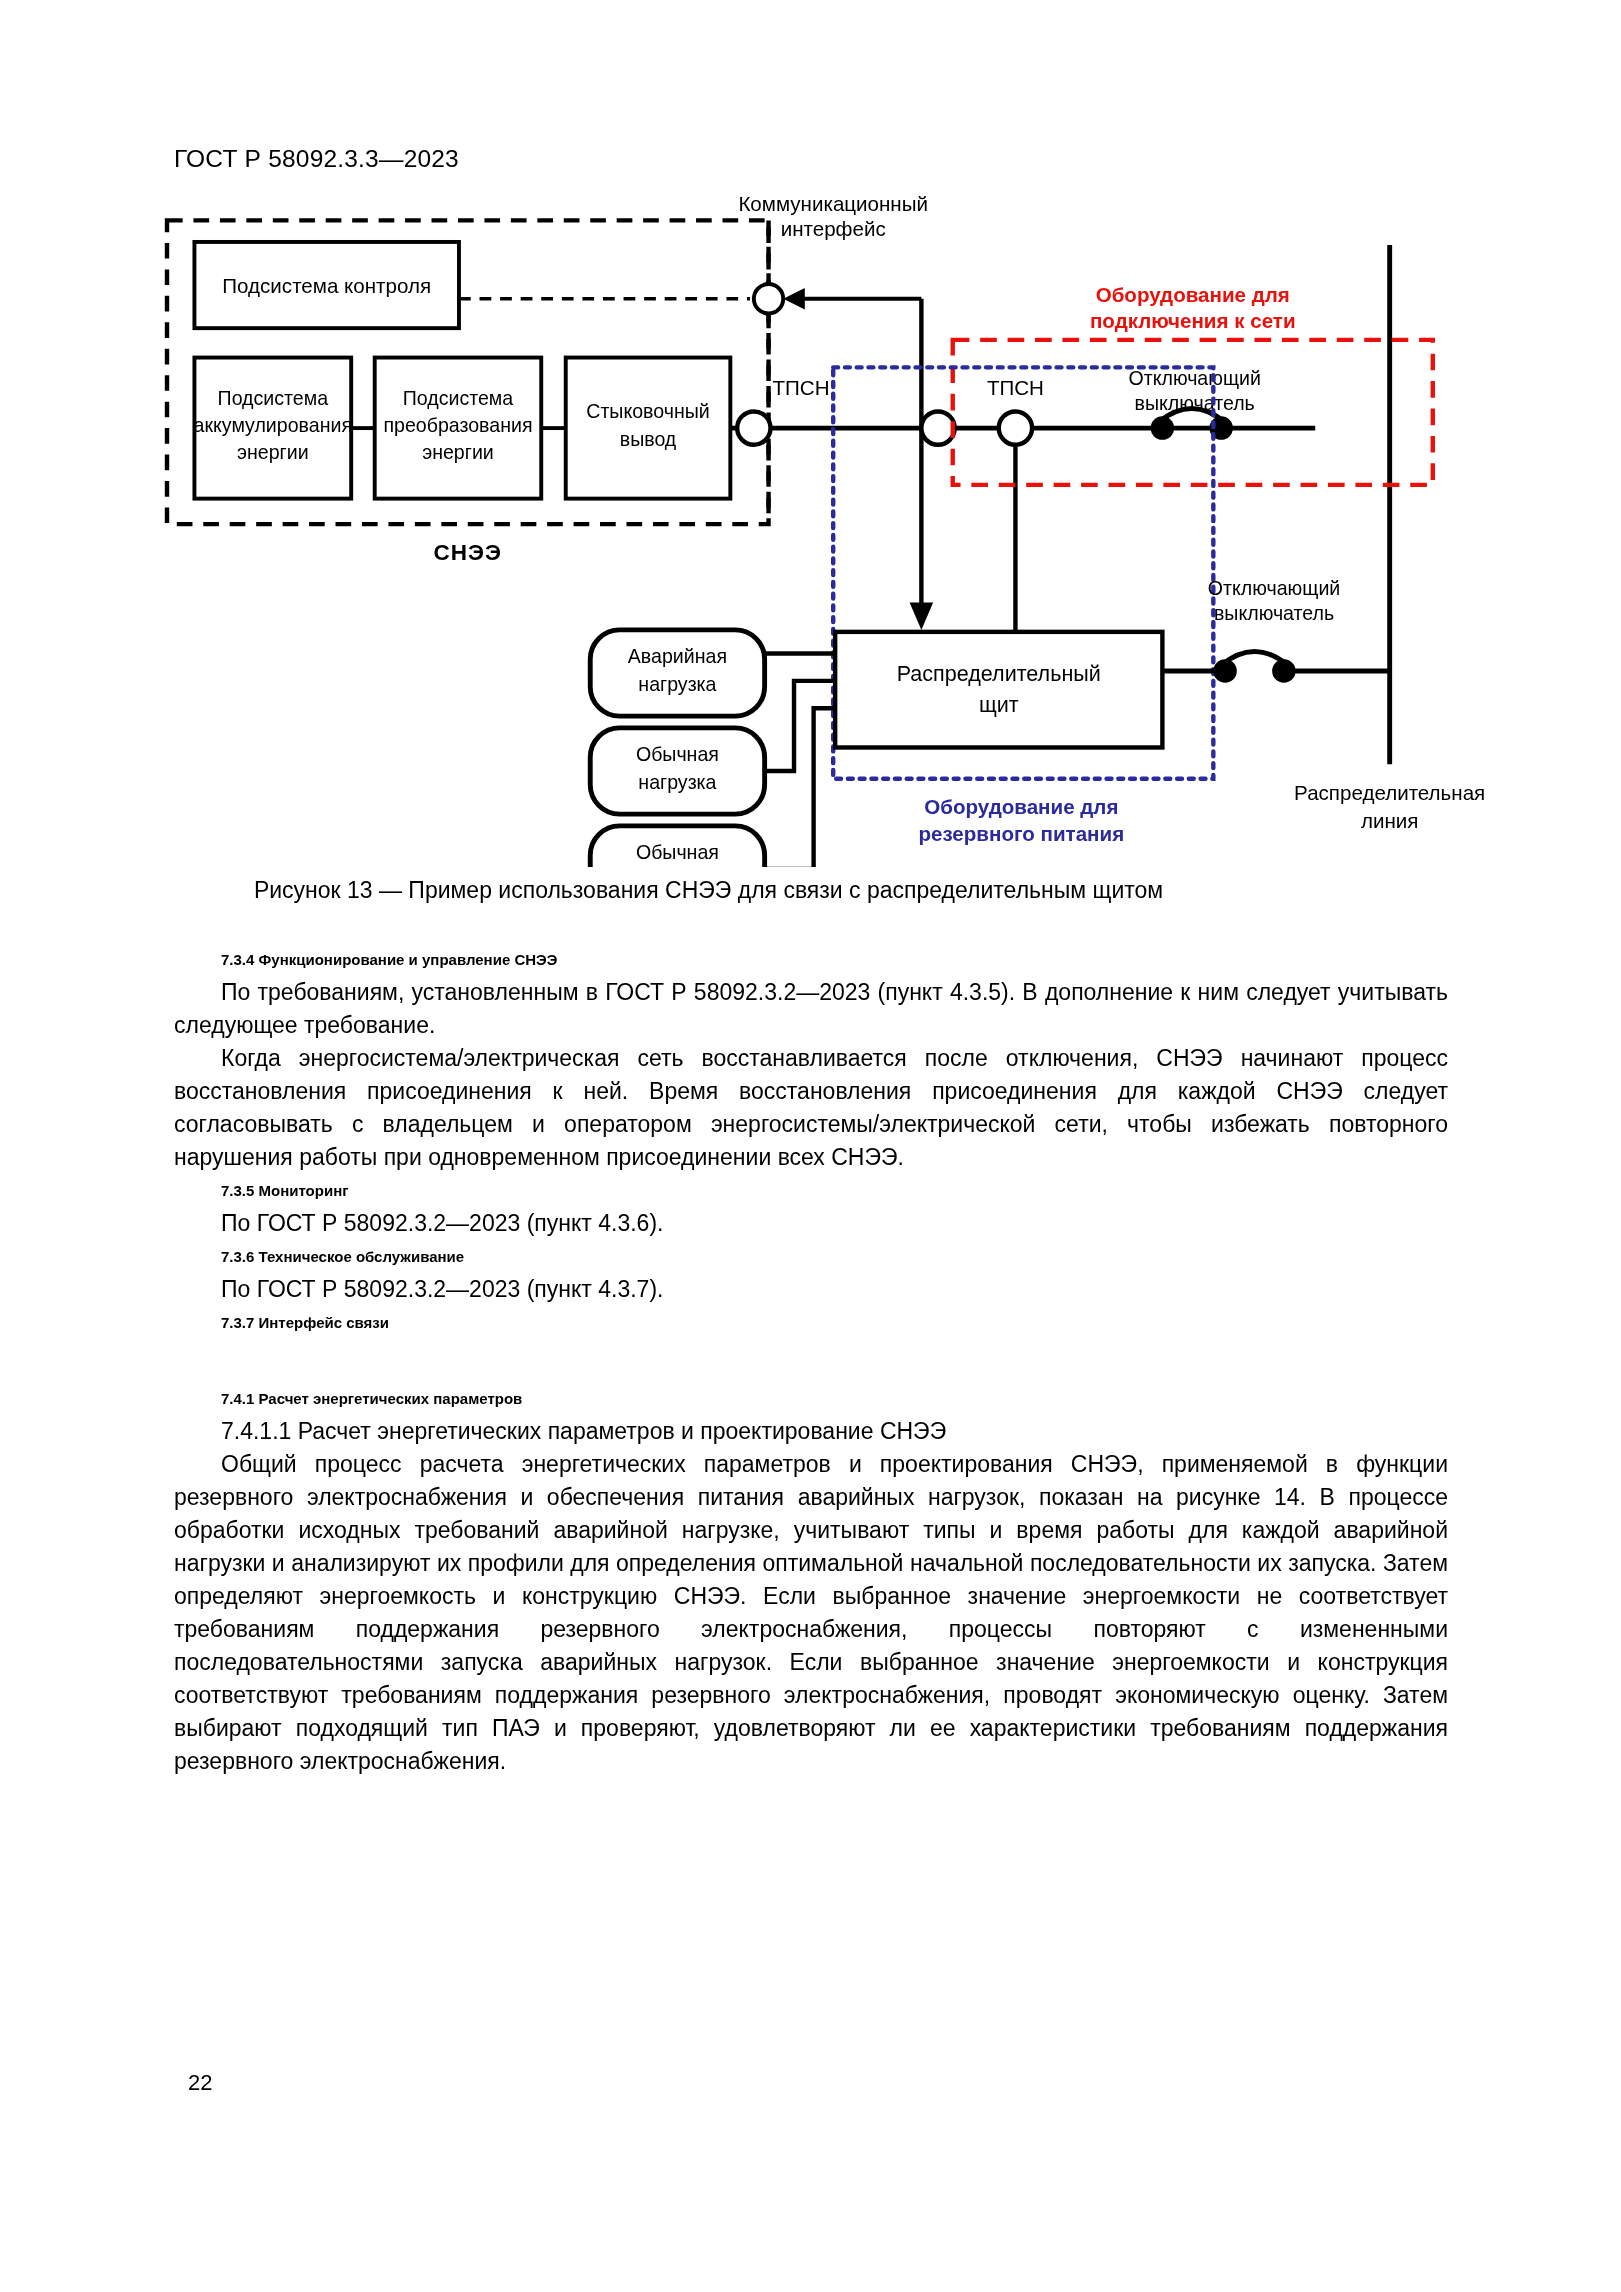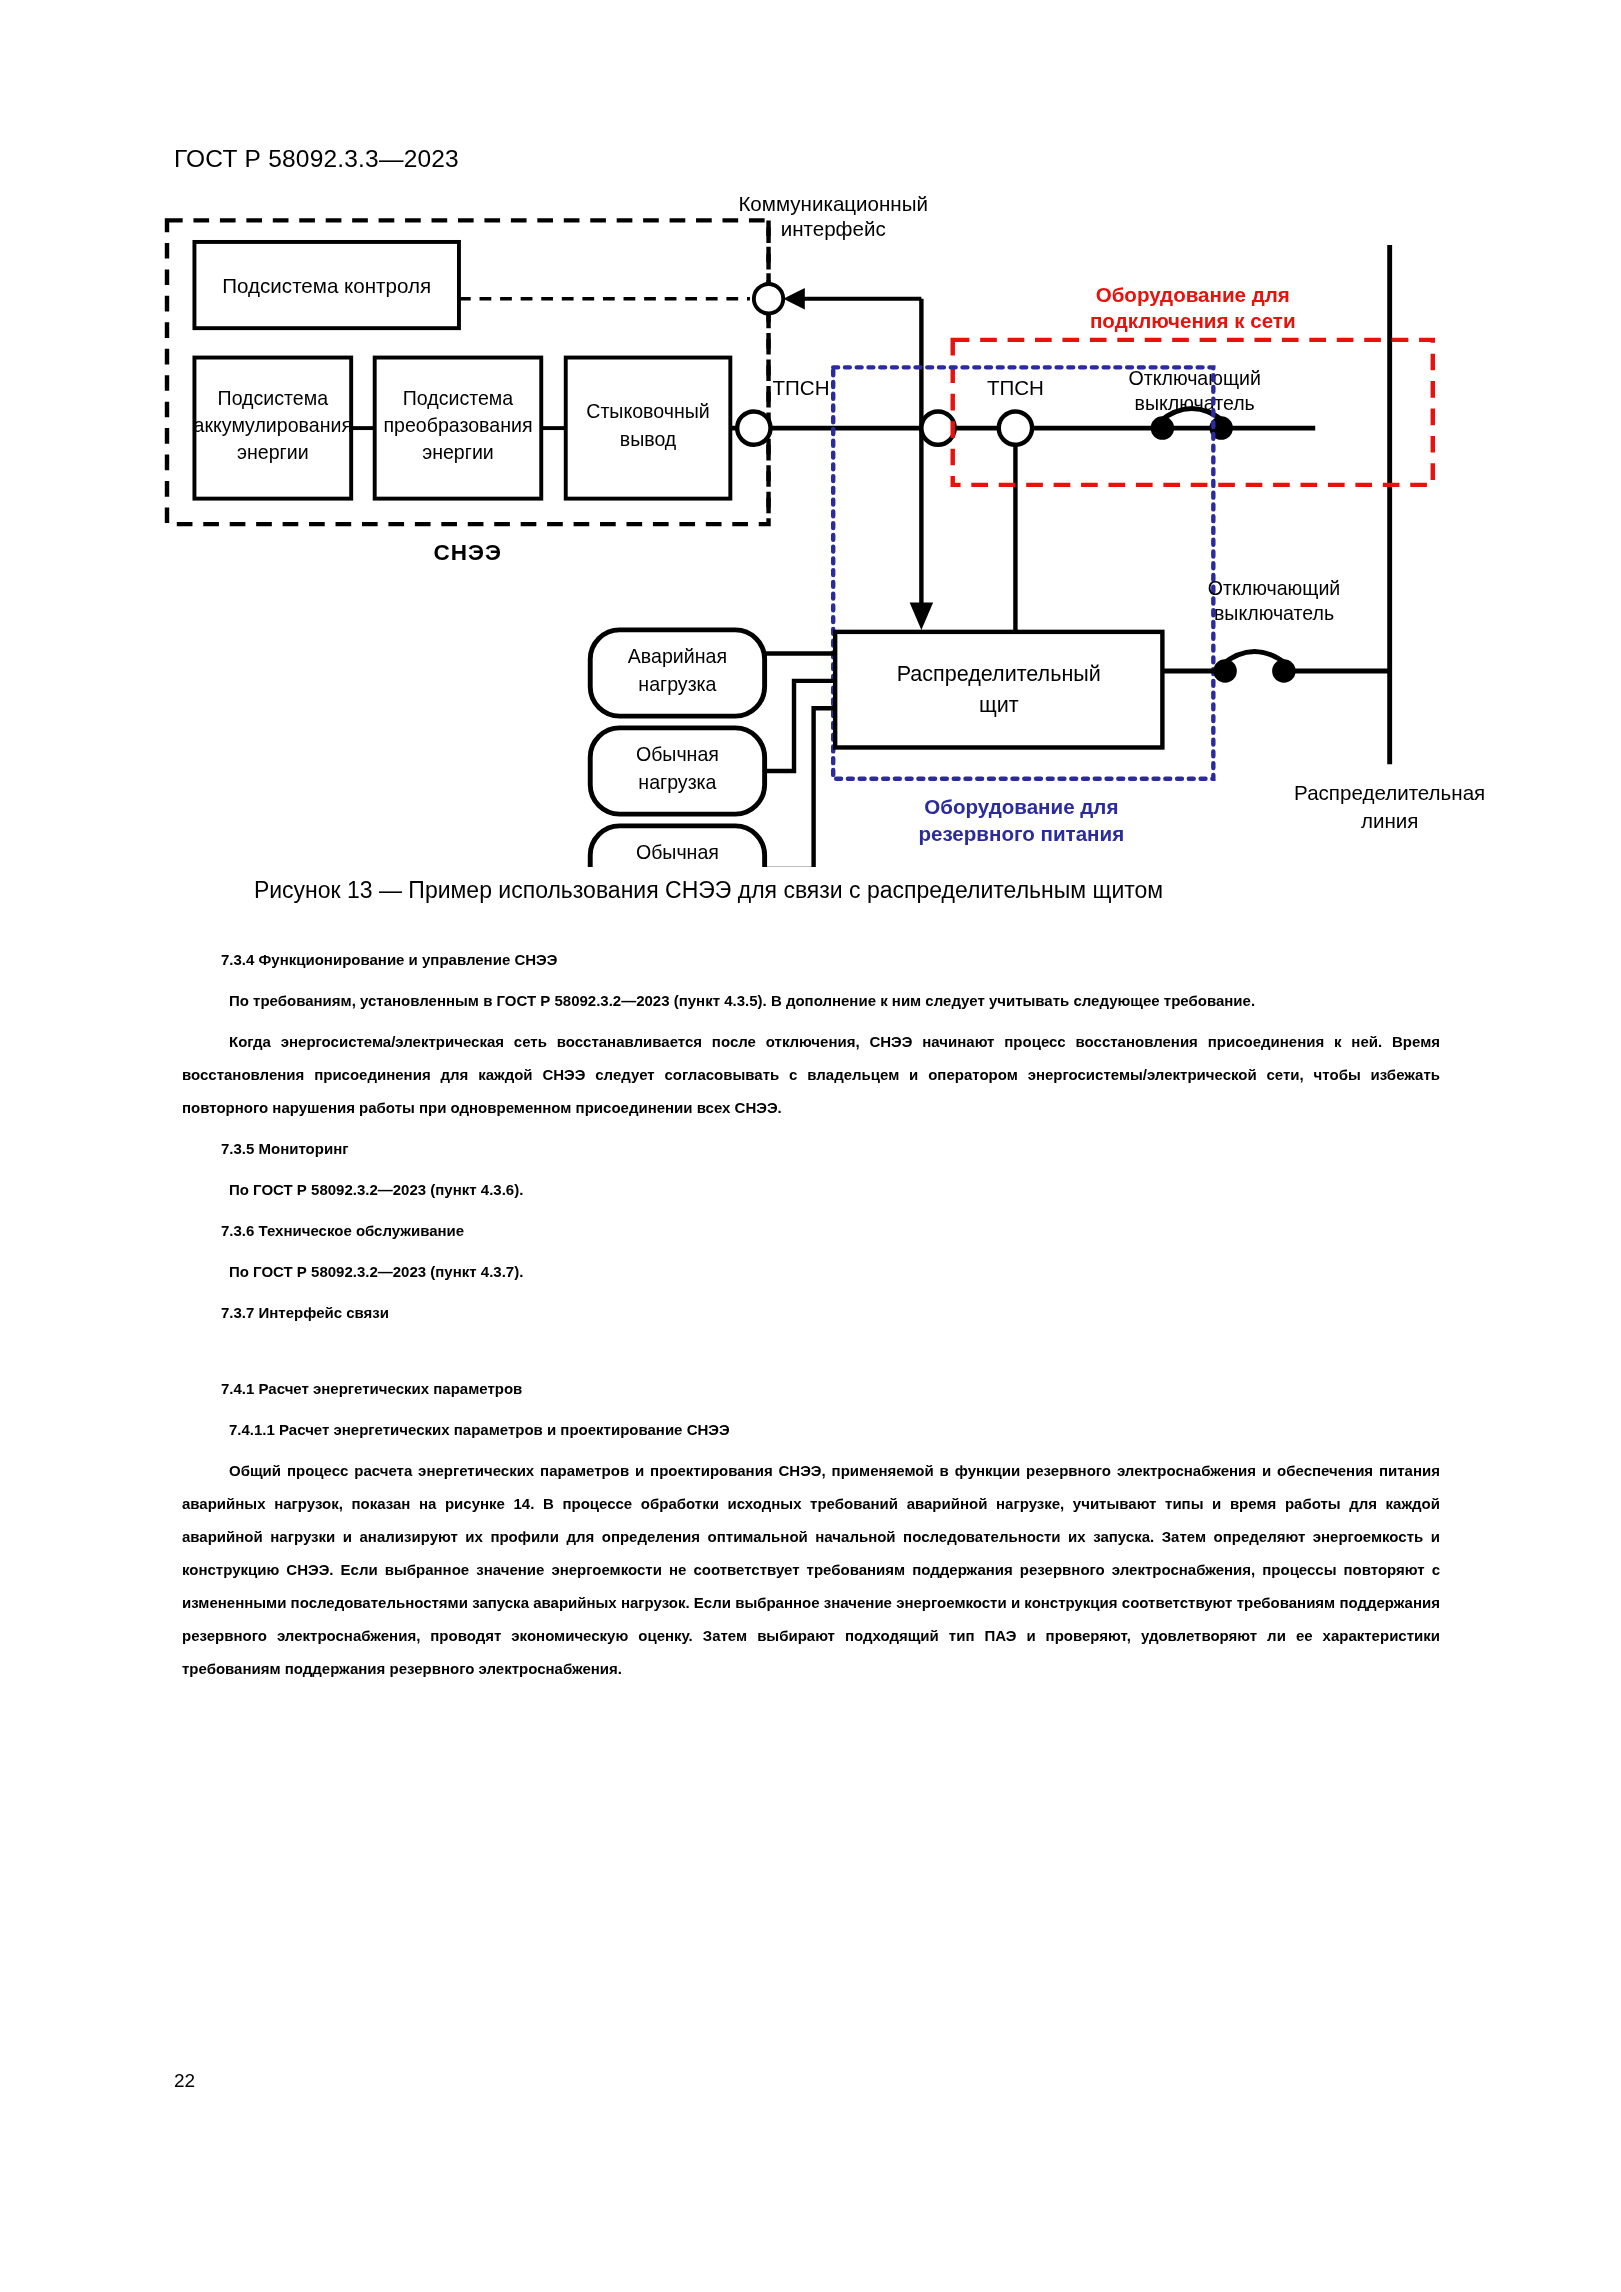--- a/index.html
+++ b/index.html
@@ -42,42 +42,41 @@
     text-align: center;
     font-size: 23px;
   }
   .body-text {
     position: absolute;
     left: 174px;
     top: 943px;
     width: 1274px;
   }
   p.para {
-    margin: 8px;
-    font-size: 15px;
+    margin: 0;
+    font-size: 23px;
     line-height: 33px;
     text-align: justify;
     text-indent: 47px;
     hyphens: manual;
-    font-weight: bold;
   }
   p.para.nojust { text-align: left; }
   h4.head {
     margin: 0;
     font-size: 15px;
     line-height: 33px;
     font-weight: bold;
     text-indent: 47px;
   }
   .gap-md { height: 21.6px; }
   .page-number {
     position: absolute;
-    left: 174px;
+    left: 188px;
     top: 2070px;
-    font-size: 19px;
+    font-size: 22px;
   }
   svg { display: block; }
   text { font-family: "Liberation Sans", sans-serif; }
 </style>
 </head>
 <body>
 
 <div class="page">
 
   <div class="header">ГОСТ Р 58092.3.3—2023</div>

